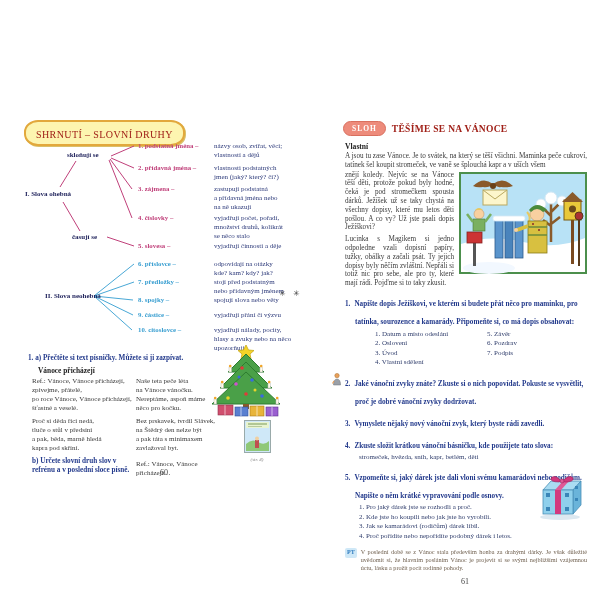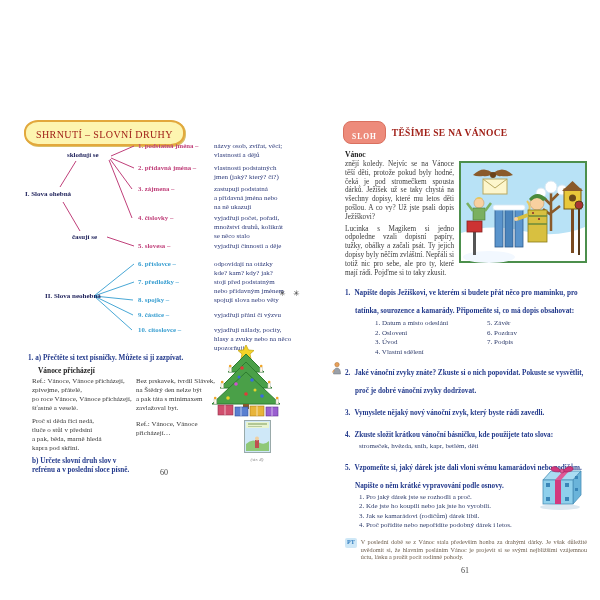--- a/index.html
+++ b/index.html
@@ -41,21 +41,21 @@
   .pagenum{position:absolute;top:350px;left:0;width:100%;text-align:center;font-size:8px;color:#444;}
 
   
   .gutter-mark{position:absolute;top:289px;font-size:8px;color:#3a3a3a;}
   .gm1{left:279px;} .gm2{left:293px;}
 
   
   .rp-inner{position:absolute;left:33px;top:3px;width:244px;}
   .rp-header{display:flex;align-items:center;}
   .sloh-pill{background:#ed8b7b;color:#fff;font-weight:bold;font-size:7.5px;letter-spacing:1px;
-             border-radius:8px;padding:10px 8px 2px;border:1px solid #d9705f;}
+             border-radius:8px;padding:2px 8px 2px;border:1px solid #d9705f;}
   .rp-title{font-weight:bold;font-size:9.5px;color:#a02018;margin-left:6px;letter-spacing:.3px;}
   .story-title{font-weight:bold;font-size:7.6px;color:#222;margin:6px 0 1px 2px;}
   .story{font-size:7.2px;line-height:8.8px;text-align:justify;color:#3a3a3a;}
   .story-p1a{margin:0 0 1px 2px;}
   .story-rest{margin-left:2px;}
   .winter-wrap{float:right;margin:1px 0 3px 5px;}
   .story-p2{margin-top:3px;}
   .ex{margin:4px 0 0 12px;text-indent:-10px;}
   .ex .h-navy{font-size:7.2px;}
   .sublist{font-size:7px;line-height:9.5px;color:#33406e;margin:1px 0 0 16px;}
@@ -167,20 +167,24 @@
 zpívejme, přátelé,
 po roce Vánoce, Vánoce přicházejí,
 šťastné a veselé.</div>
           <div class="verse">Proč si děda říci nedá,
 tluče o stůl v předsíni
 a pak, běda, marně hledá
 kapra pod skříní.</div>
           <div class="h-navy hb">b) Určete slovní druh slov v refrénu a v poslední sloce písně.</div>
         </div>
         <div class="vcol2">
+          <div class="verse">Naše teta peče léta
+na Vánoce vánočku.
+Nereptáme, aspoň máme
+něco pro kočku.</div>
           <div class="verse">Bez prskavek, tvrdil Slávek,
 na Štědrý den nelze být
 a pak táta s minimaxem
 zavlažoval byt.</div>
           <div class="verse" style="margin-top:7px">Ref.: Vánoce, Vánoce přicházejí…</div>
         </div>
       </div>
 
       <div class="tree-wrap">
         <svg width="96" height="74" viewBox="0 0 96 74">
@@ -249,21 +253,22 @@
   <span class="gutter-mark gm2">✳</span>
 
   <div class="page page-right">
     <div class="rp-inner">
 
       <div class="rp-header">
         <span class="sloh-pill">SLOH</span>
         <span class="rp-title">TĚŠÍME SE NA VÁNOCE</span>
       </div>
 
-      <div class="story-title">Vánoc</div>
+      <div class="story-title">Vlastní</div>
+      <div class="story story-p1a">A jsou tu zase Vánoce. Je to svátek, na který se těší všichni. Maminka peče cukroví, tatínek šel koupit stromeček, ve vaně se šplouchá kapr a v uších všem</div>
 
       <div class="story story-rest">
         <span class="winter-wrap">
           <svg width="128" height="102" viewBox="0 0 128 102">
             <rect x="1" y="1" width="126" height="100" fill="#b8e2f6" stroke="#4c8f4c" stroke-width="2"></rect>
             <path d="M2,72 Q30,62 64,70 T126,66 L126,100 L2,100 Z" fill="#ffffff"></path>
             <ellipse cx="30" cy="96" rx="26" ry="6" fill="#f2f8ff"></ellipse>
 
             <path d="M92,70 L92,30 M92,44 L82,34 M92,40 L102,30 M92,54 L84,48 M92,52 L101,45" stroke="#8a5a2a" stroke-width="2.5" fill="none"></path>
             <circle cx="82" cy="32" r="5" fill="#fff" stroke="#d5e8f5" stroke-width="1"></circle>

